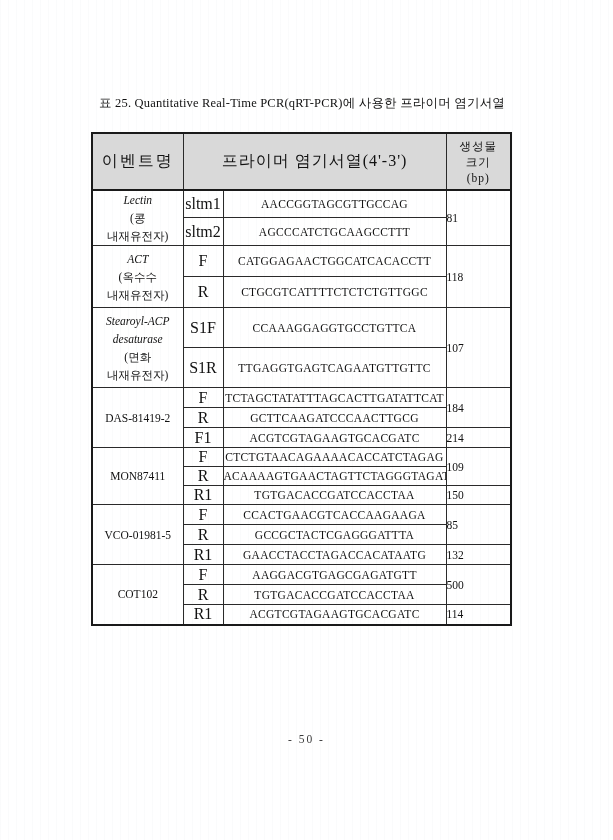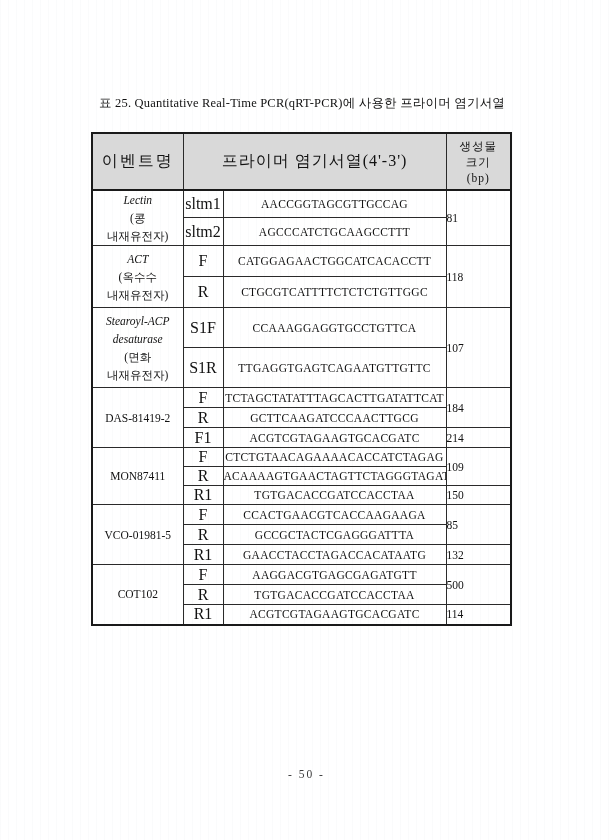--- a/index.html
+++ b/index.html
@@ -71,21 +71,21 @@
     letter-spacing: 0.3px;
     white-space: nowrap;
   }
   td.size-cell {
     text-align: left;
     font-size: 11.5px;
   }
   #page-number {
     position: absolute;
     left: 0;
-    top: 768px;
+    top: 733px;
     width: 100%;
     text-align: center;
     font-size: 11.5px;
     color: #3c3c3c;
     letter-spacing: 2px;
     font-family: "Liberation Serif", "DejaVu Serif", serif;
   }
 </style>
 </head>
 <body>

